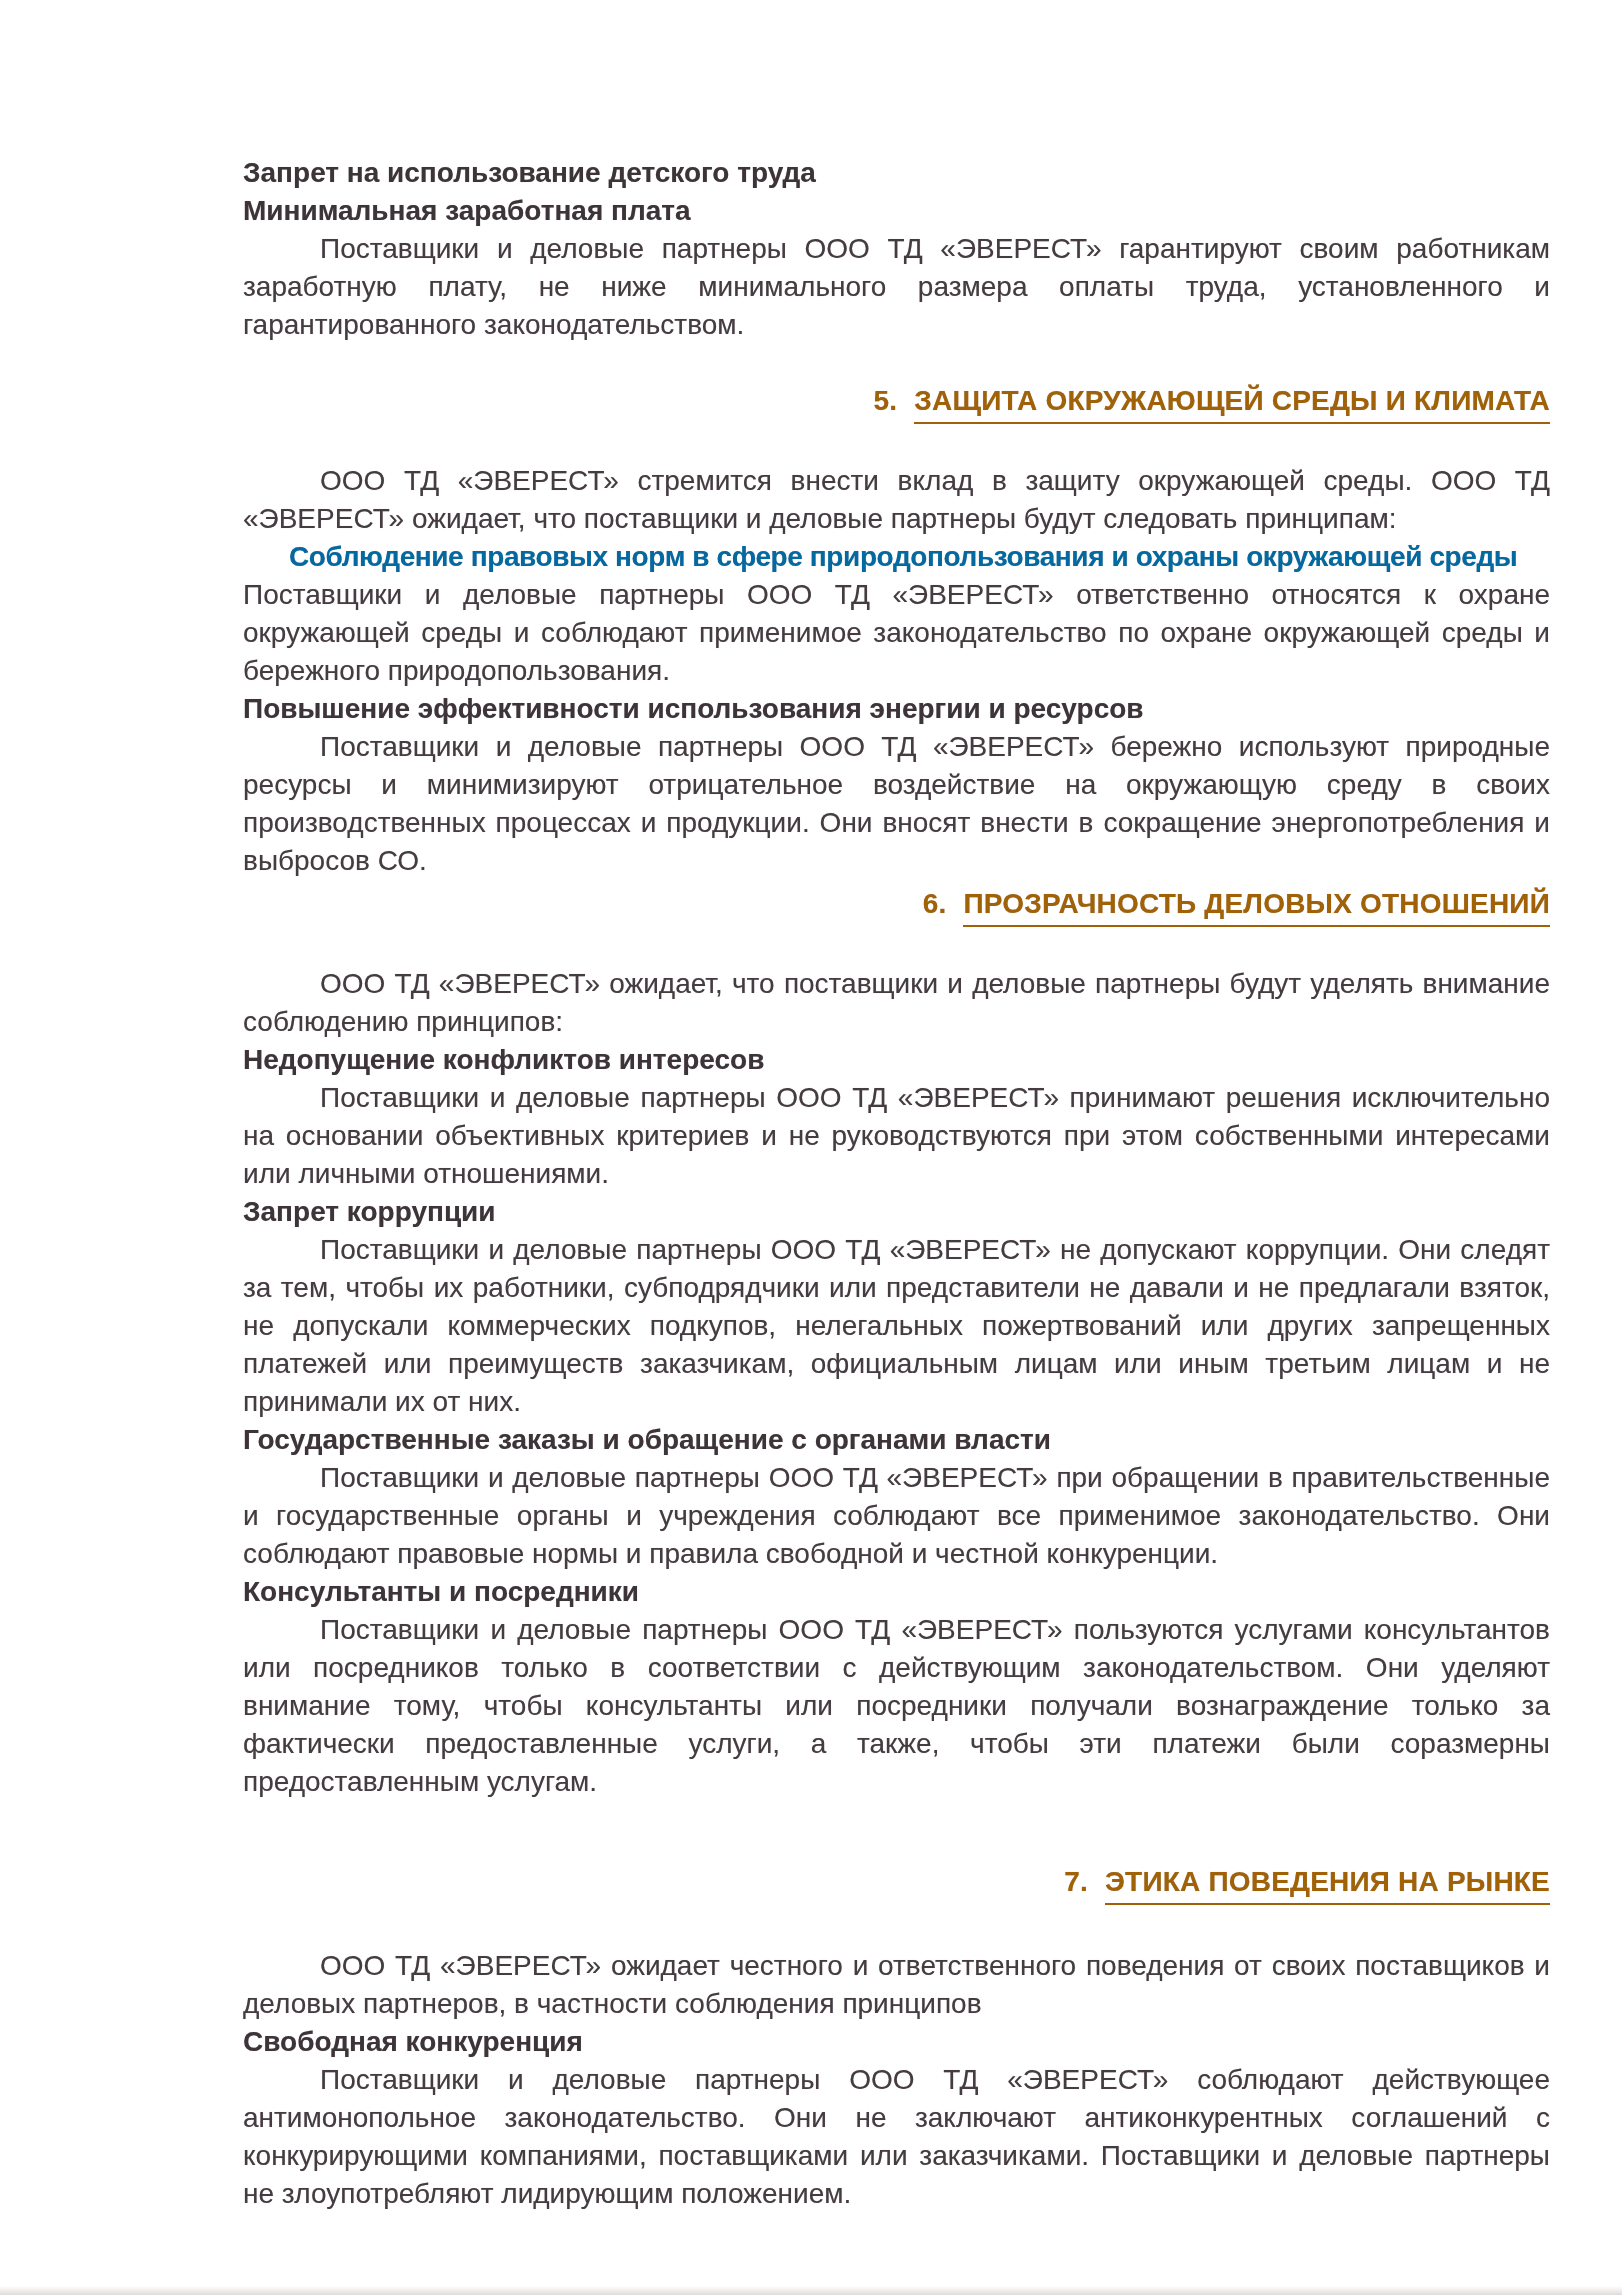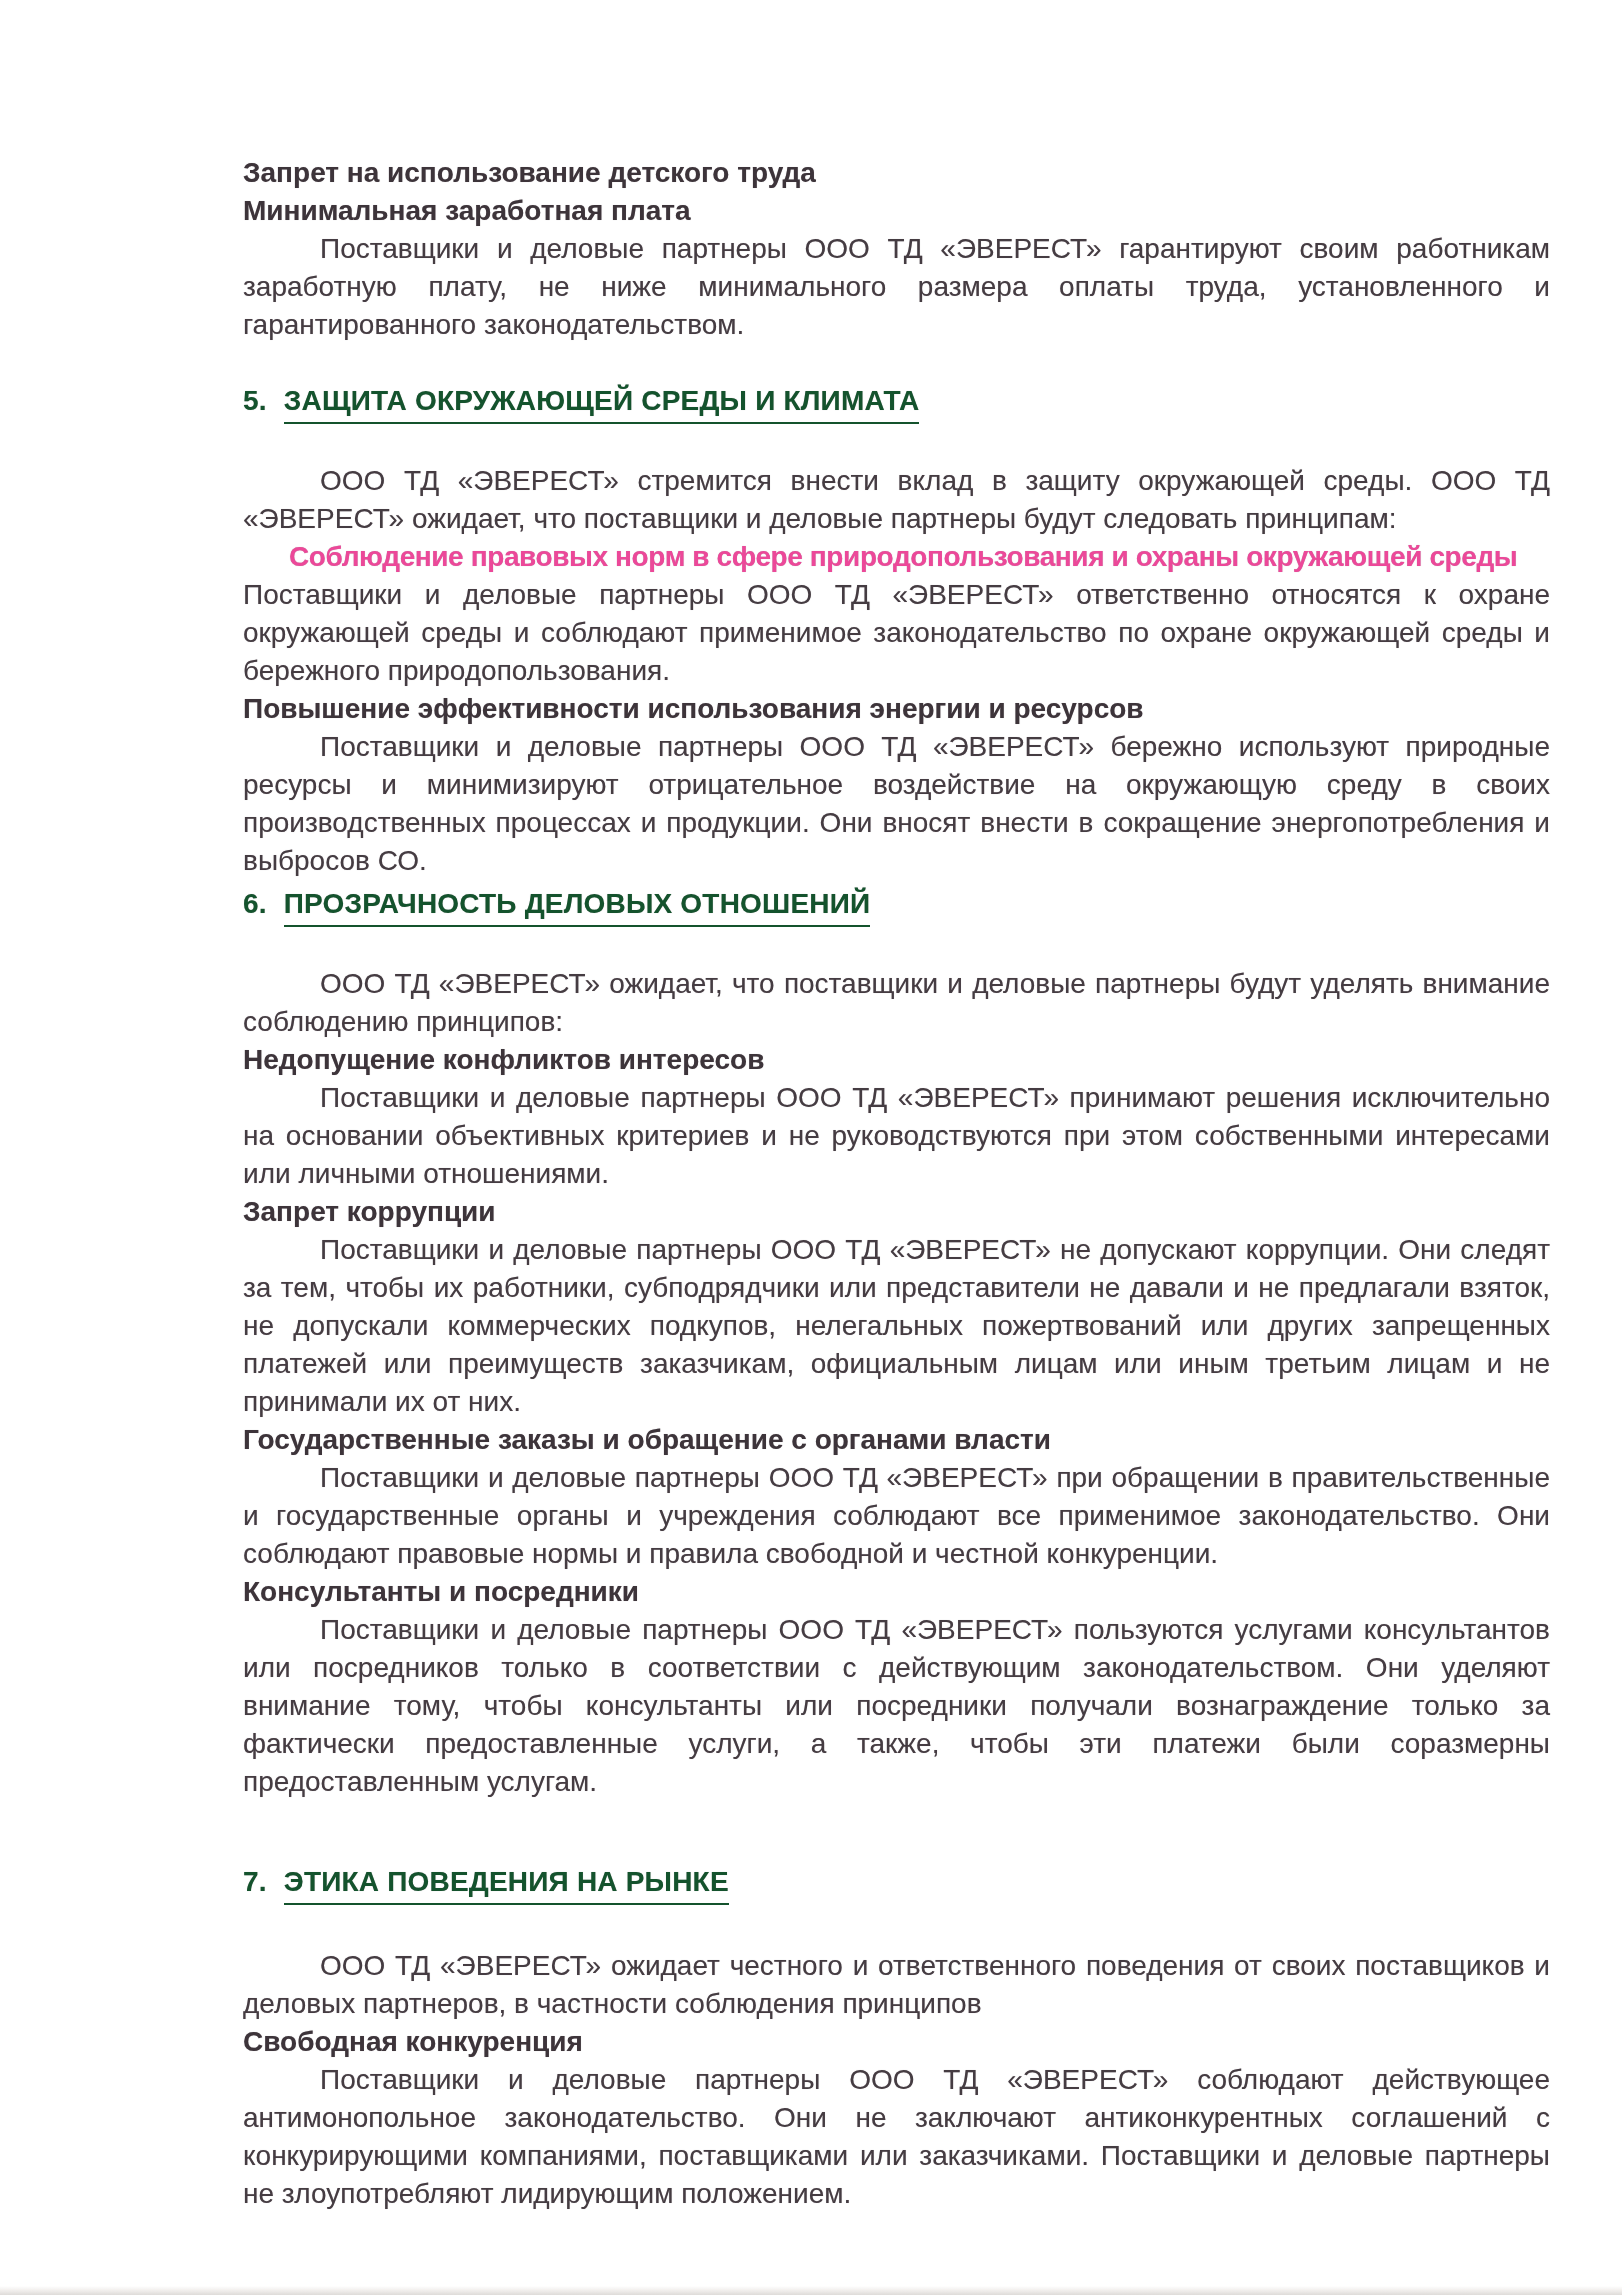--- a/index.html
+++ b/index.html
@@ -30,28 +30,28 @@
     font-weight: 700;
     text-align: left;
     color: #3d343a;
   }
   .para { text-indent: 77px; }
   .para.noindent { text-indent: 0; }
   .para.boldline {
     font-weight: 700;
     text-indent: 46px;
     letter-spacing: -0.4px;
-    color: #ec4899;
+    color: #0369a1;
   }
   .section-heading {
     font-weight: 700;
-    text-align: left;
+    text-align: right;
     text-indent: 0;
     margin: 38px 0 38px 0;
-    color: #14532d;
+    color: #a16207;
     letter-spacing: 0.2px;
   }
   .section-heading .num { margin-right: 17px; }
   .section-heading .title {
     display: inline-block;
     border-bottom: 2.6px solid currentColor;
     padding-bottom: 2px;
   }
   .sh-6 { margin-top: 5.2px; }
   .sh-7 { margin-top: 62px; margin-bottom: 42px; }

